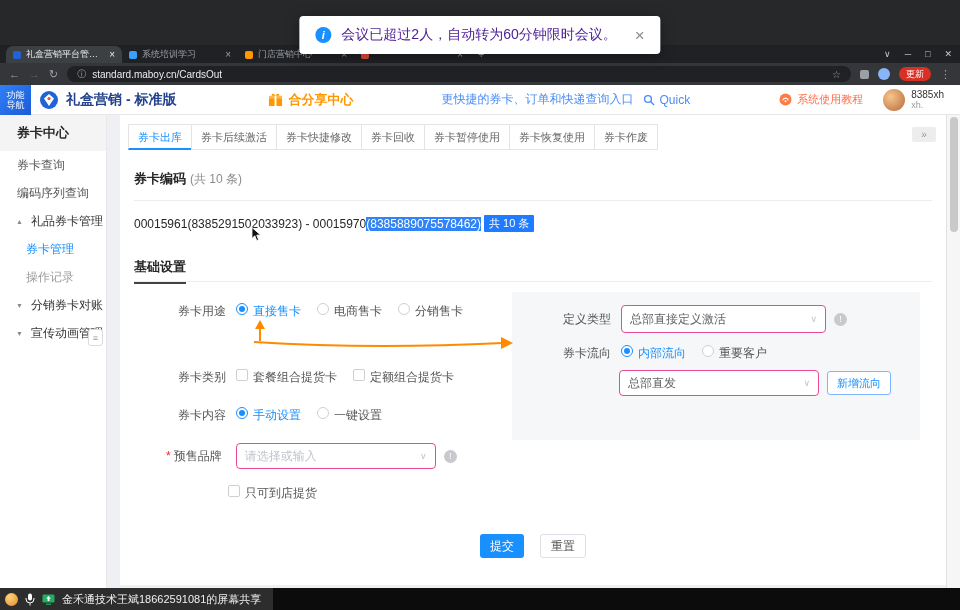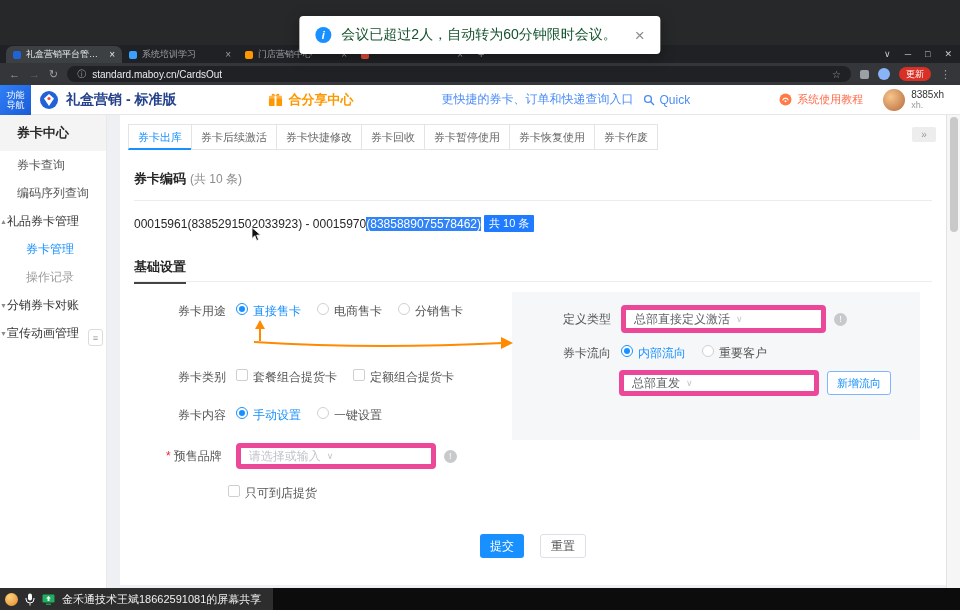--- a/index.html
+++ b/index.html
@@ -7,21 +7,21 @@
   .screen{position:relative;width:960px;height:610px;background:#e8eaed;overflow:hidden;font-family:"Liberation Sans","DejaVu Sans",sans-serif;}
 
   
   .os-top{position:absolute;left:0;top:0;width:960px;height:45px;background:#272829;}
 
   
   .toast{position:absolute;top:16px;left:50%;transform:translateX(-50%);background:#fff;border-radius:4px;
     box-shadow:0 3px 14px rgba(0,0,0,.35);display:flex;align-items:center;gap:10px;padding:10px 16px;z-index:60;white-space:nowrap;}
   .t-ico{width:16px;height:16px;border-radius:50%;background:#1890ff;color:#fff;font-size:11px;font-weight:bold;font-style:italic;
     display:flex;align-items:center;justify-content:center;flex:none;}
-  .t-text{font-size:14px;color:#14532d;}
+  .t-text{font-size:14px;color:#4c1d95;}
   .t-close{font-size:17px;color:#8c8c8c;margin-left:8px;cursor:pointer;line-height:1;}
 
   
   .browser{position:absolute;left:0;top:45px;width:960px;height:40px;background:#202124;}
   .tabstrip{height:18px;display:flex;align-items:flex-end;padding-left:6px;position:relative;}
   .btab{width:116px;height:17px;display:flex;align-items:center;gap:5px;padding:0 7px;border-radius:7px 7px 0 0;font-size:9px;color:#9aa0a6;}
   .btab.active{background:#3c4043;color:#e8eaed;}
   .fav{width:8px;height:8px;border-radius:2px;flex:none;}
   .ttl{flex:1;overflow:hidden;white-space:nowrap;text-overflow:ellipsis;}
   .tclose{font-size:10px;line-height:1;flex:none;}
@@ -52,21 +52,21 @@
   .tutorial{margin-left:auto;display:flex;align-items:center;gap:5px;font-size:11px;color:#ff6b4a;white-space:nowrap;}
   .userwrap{display:flex;align-items:center;gap:6px;margin:0 16px 0 20px;flex:none;}
   .avatar{width:22px;height:22px;border-radius:50%;background:radial-gradient(circle at 35% 35%,#f7c58c,#b5693a);flex:none;}
   .uname{font-size:10px;color:#333;line-height:11px;}
   .usub{font-size:9px;color:#999;line-height:10px;}
 
   
   .sidebar{position:absolute;left:0;top:115px;width:107px;height:473px;background:#fff;border-right:1px solid #e8e8e8;}
   .sb-title{height:36px;background:#f4f4f4;display:flex;align-items:center;padding-left:17px;font-size:13px;font-weight:bold;color:#2b2b2b;}
   .sb-item{height:28px;display:flex;align-items:center;padding-left:17px;font-size:12px;color:#555;cursor:pointer;}
-  .sb-group{padding-left:0;gap:0;color:#333;}
+  .sb-group{padding-left:16px;gap:8px;color:#333;}
   .caret{font-size:7px;color:#8c8c8c;}
   .sb-child{padding-left:26px;}
   .sb-active{color:#1890ff;}
   .sb-muted{color:#9b9b9b;}
   .sb-handle{position:absolute;right:3px;top:214px;width:15px;height:17px;border:1px solid #dcdcdc;border-radius:3px;background:#fff;
     display:flex;align-items:center;justify-content:center;font-size:9px;color:#999;cursor:pointer;}
 
   
   .mainbg{position:absolute;left:107px;top:115px;width:839px;height:473px;background:#eef0f3;}
   .card{position:absolute;left:13px;top:0;width:826px;height:470px;background:#fff;}
@@ -86,21 +86,21 @@
   .sec2-title{position:absolute;left:14px;top:143px;font-size:13px;color:#262626;font-weight:bold;padding-bottom:6px;border-bottom:2px solid #444;text-align:right;}
   .graypanel{position:absolute;left:392px;top:177px;width:408px;height:148px;background:#f6f7f9;}
   .frow{position:absolute;display:flex;align-items:center;font-size:12px;color:#555;}
   .flabel{width:50px;flex:none;color:#555;}
   .opt{display:flex;gap:5px;margin-right:16px;cursor:pointer;}
   .opt.on{color:#1890ff;}
   .radio{width:12px;height:12px;border:1px solid #d0d0d0;border-radius:50%;background:#fff;position:relative;flex:none;}
   .radio.on{border-color:#1890ff;}
   .radio.on::after{content:"";position:absolute;left:2px;top:2px;right:2px;bottom:2px;border-radius:50%;background:#1890ff;}
   .cbox{width:12px;height:12px;border:1px solid #cfcfcf;border-radius:2px;background:#fff;flex:none;}
-  .sel{display:flex;align-items:center;justify-content:flex-start;padding:0 8px;border:5px solid #ec4899;border-radius:4px;background:#fff;
+  .sel{display:flex;align-items:center;justify-content:space-between;padding:0 8px;border:1px solid #ec4899;border-radius:4px;background:#fff;
     font-size:12px;color:#606266;cursor:pointer;}
   .sel .ph{color:#c0c4cc;}
   .sel .chev{color:#c0c4cc;font-size:9px;margin-left:6px;}
   .info-dot{width:13px;height:13px;border-radius:50%;background:#c8c9cc;color:#fff;font-size:9px;display:flex;align-items:center;justify-content:center;
     margin-left:8px;flex:none;}
   .req{color:#f5222d;margin-right:3px;}
   .addflow{margin-left:8px;height:24px;padding:0 9px;border:1px solid #7fb5ff;border-radius:3px;background:#fff;color:#1890ff;font-size:11px;
     display:flex;align-items:center;cursor:pointer;flex:none;}
   .actions{position:absolute;left:0;right:0;top:419px;display:flex;justify-content:center;gap:16px;}
   .btn-primary{height:24px;min-width:38px;padding:0 10px;background:#1890ff;color:#fff;font-size:12px;border-radius:3px;border:none;

